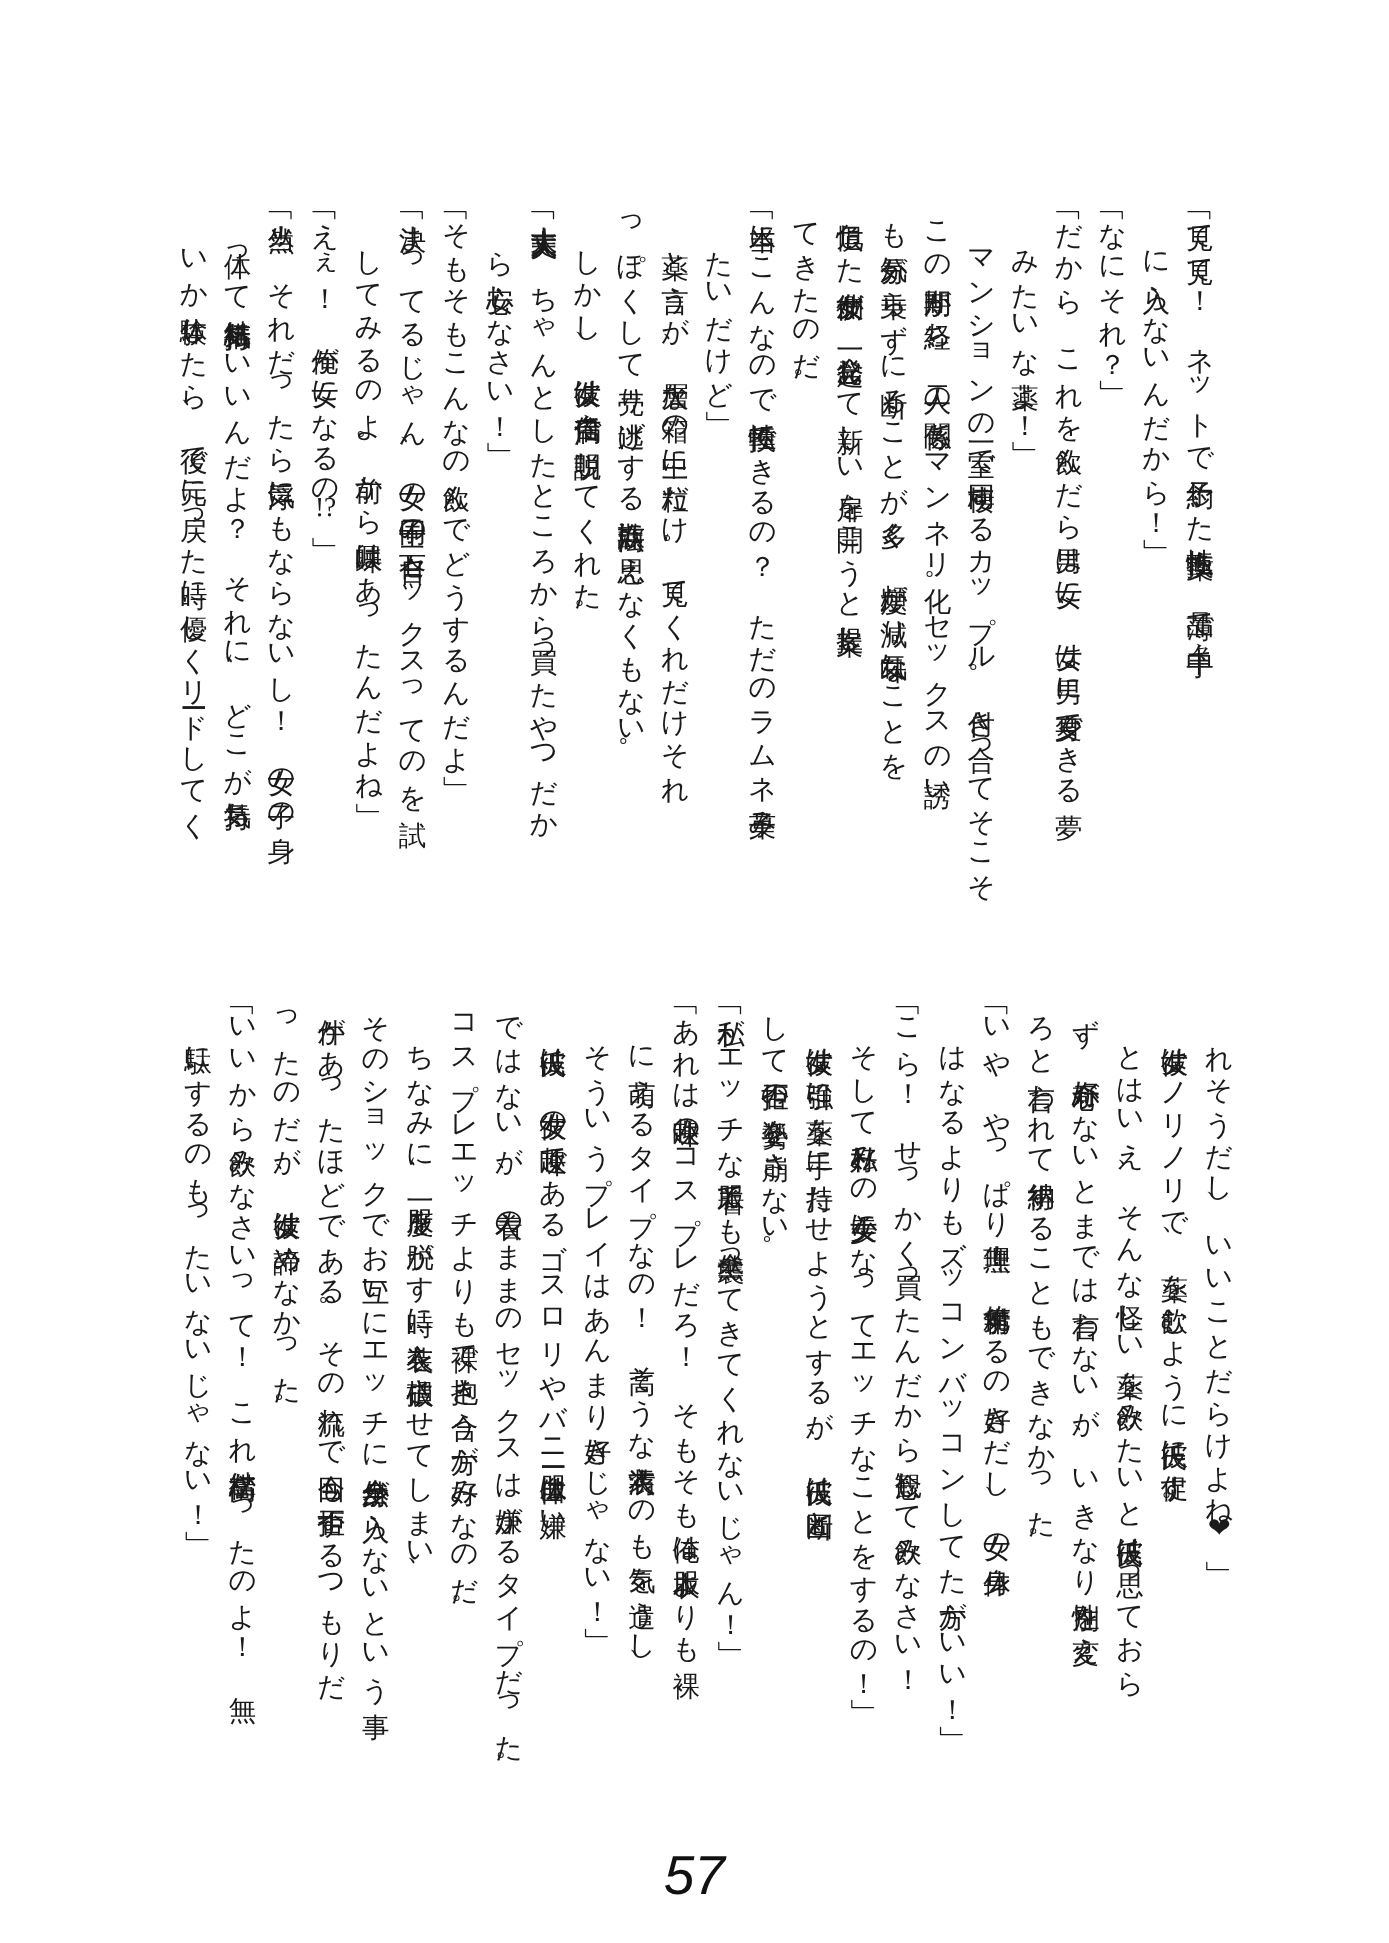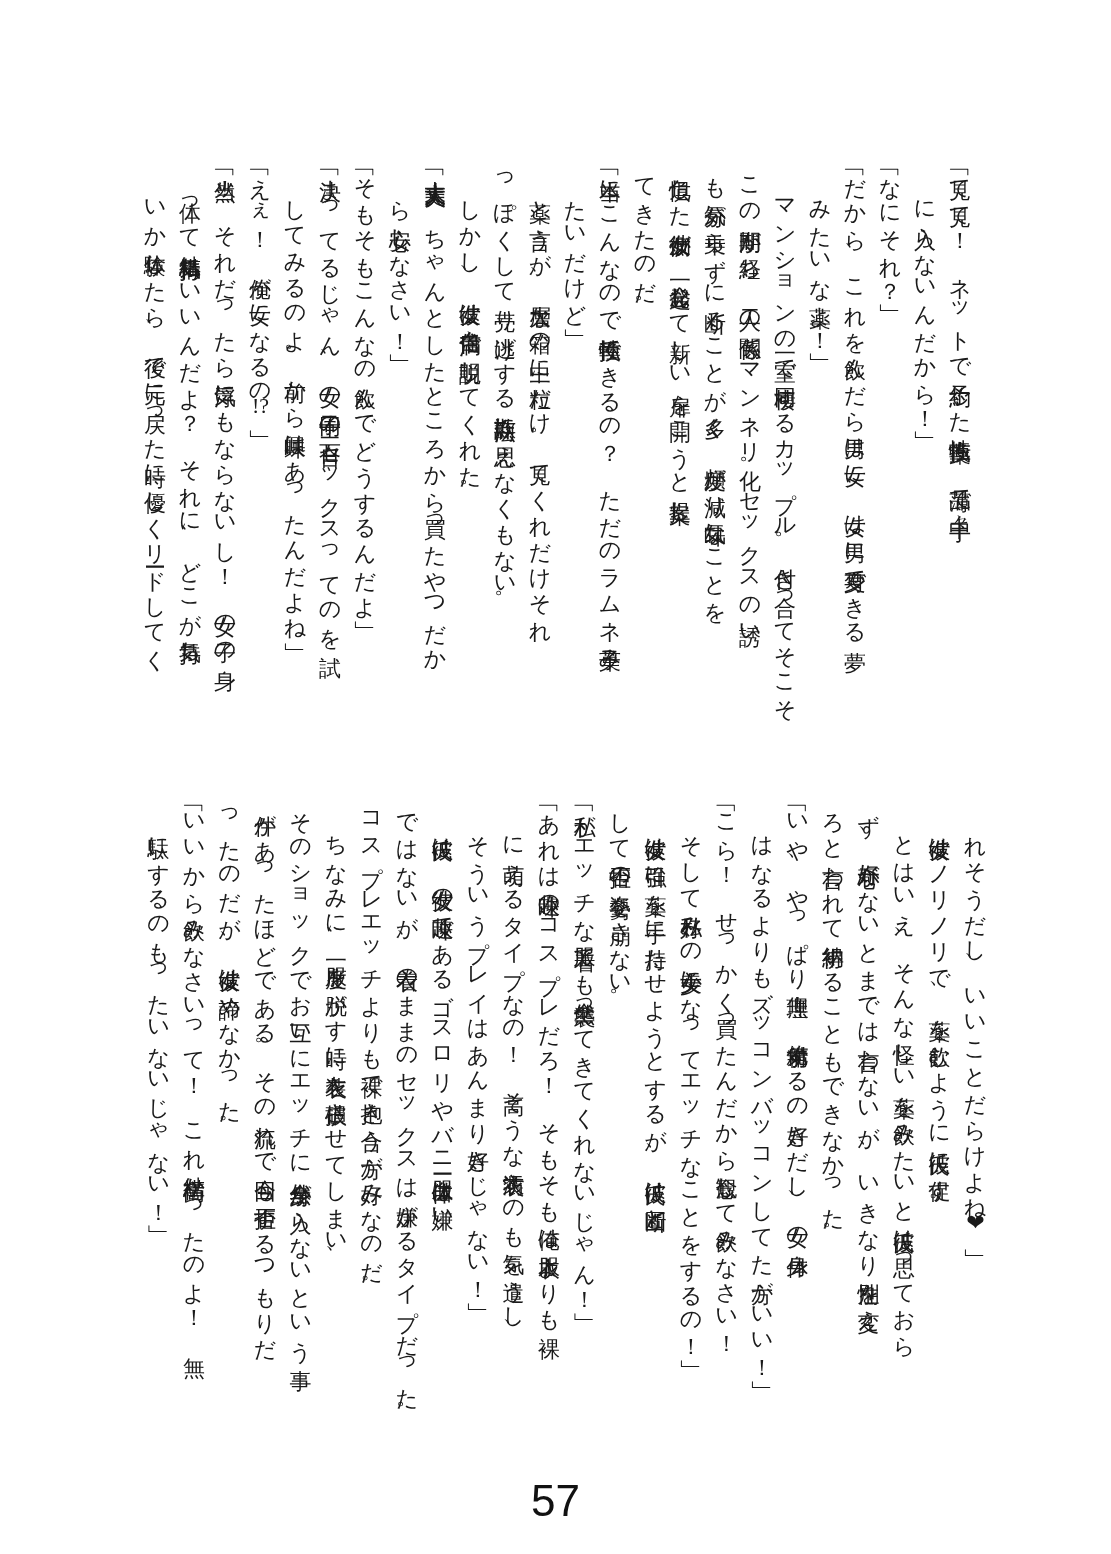--- a/index.html
+++ b/index.html
@@ -45,20 +45,21 @@
   }
   .page-number {
     position: absolute;
     top: 1476px;
     left: 0;
     width: 100%;
     text-align: center;
     font-family: "Liberation Sans", "DejaVu Sans", sans-serif;
     font-size: 44px;
     color: #111111;
+    font-style: italic;
   }
 </style>
 </head>
 <body>
 
 <section id="top-block" class="vblock">
   <p>「見て見て！　ネットで予約した性転換薬！　品薄で中々手</p>
   <p>　に入らないんだから！」</p>
   <p>「なにそれ？」</p>
   <p>「だから、これを飲んだら男は女に、女は男に変身できる夢</p>

